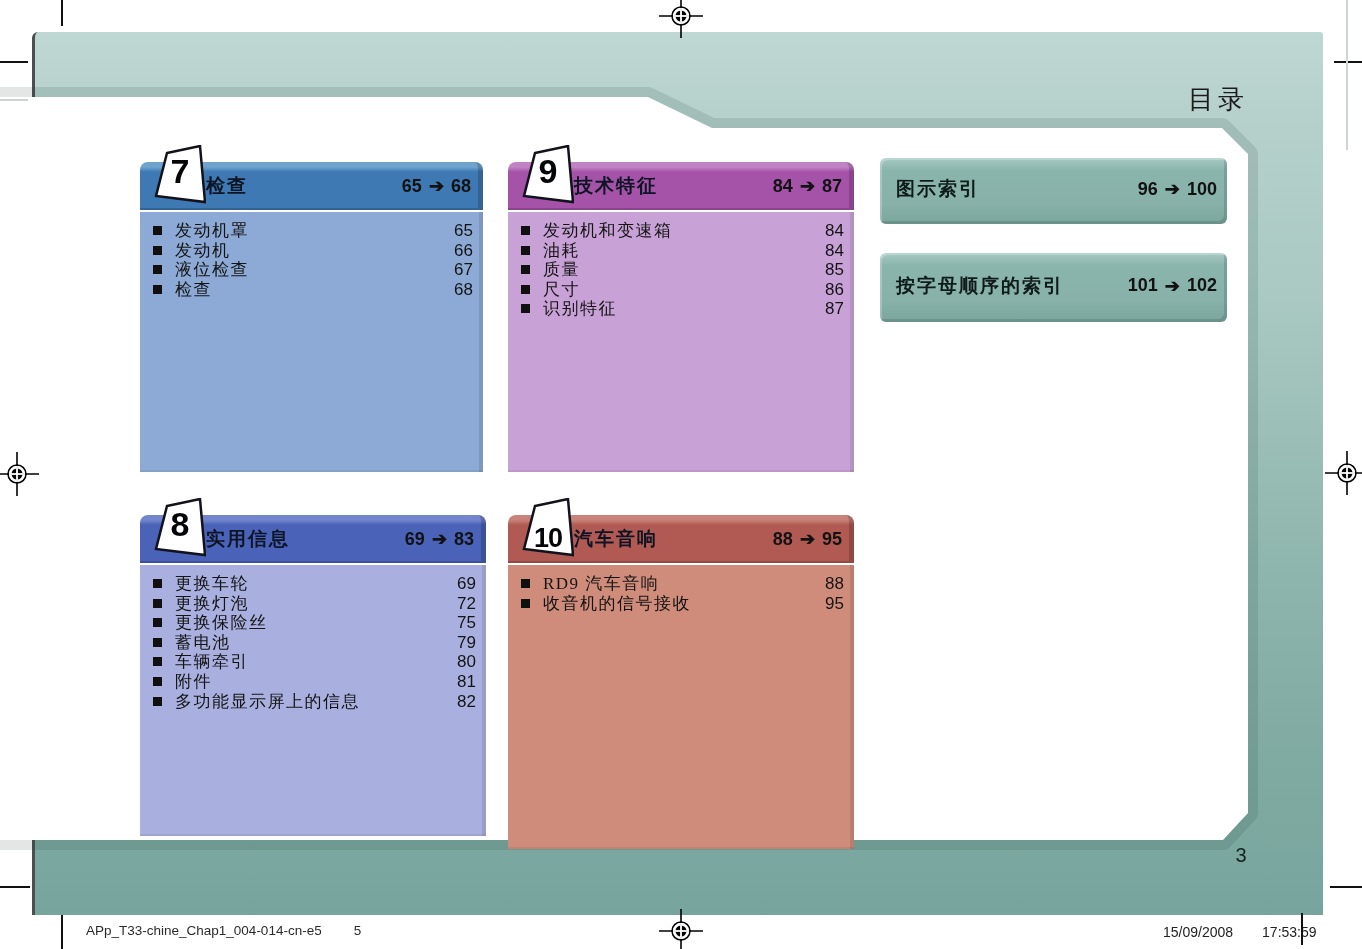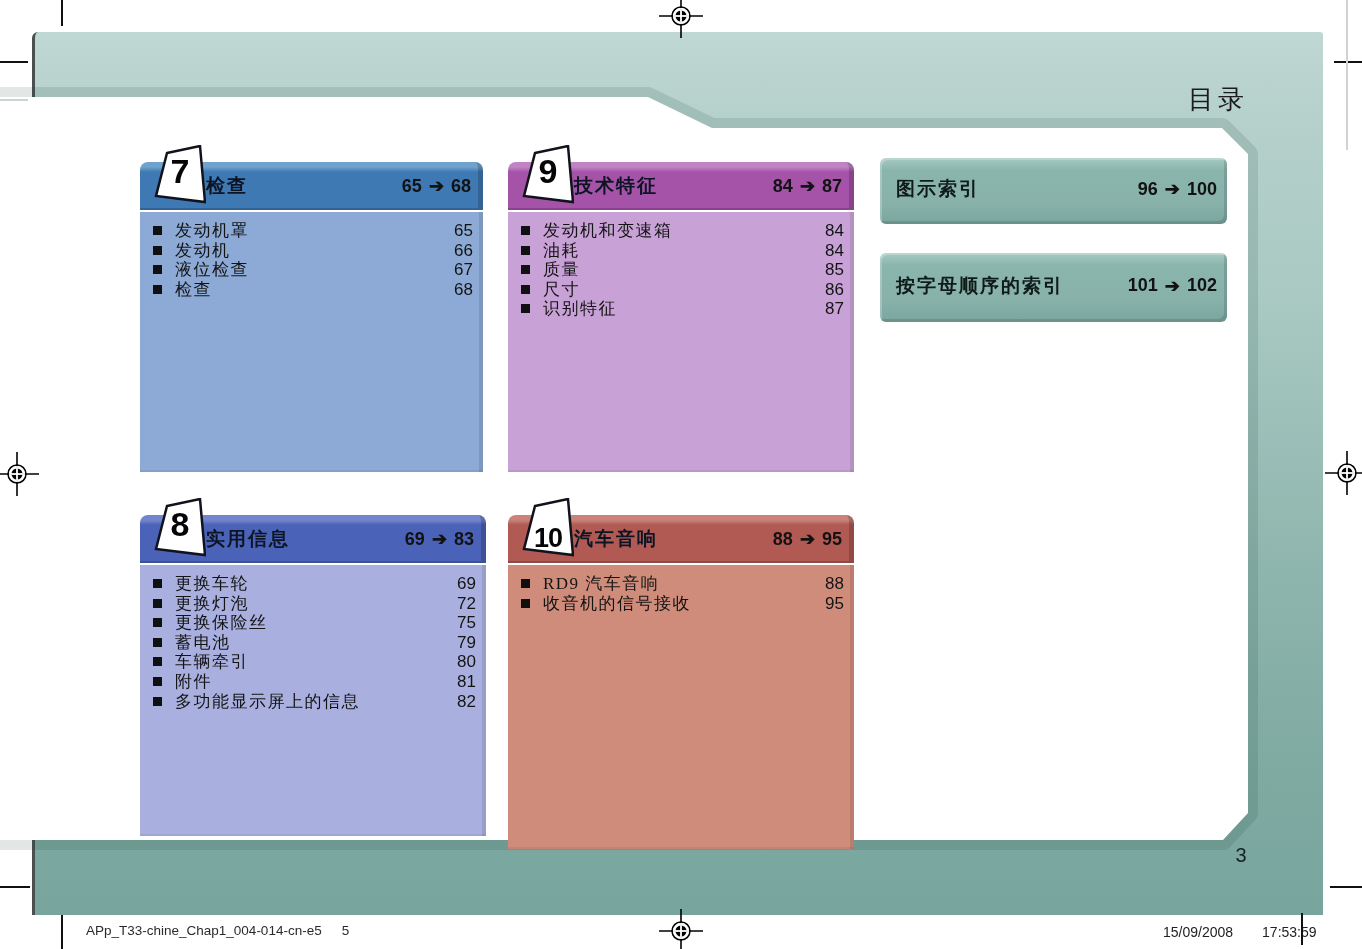--- a/index.html
+++ b/index.html
@@ -46,21 +46,21 @@
   .index-bar{position:absolute;left:880px;width:347px;border-radius:6px;
              display:flex;align-items:center;justify-content:space-between;
              padding:0 10px 4px 16px;box-sizing:border-box;
              background:linear-gradient(180deg,#a6cac3 0%,#8ab5ad 18%,#87b1a9 70%,#79a69e 100%);
              box-shadow:inset 2px 2px 0 rgba(255,255,255,0.25),inset -3px -3px 0 rgba(0,0,0,0.12);}
   .index-label{font-weight:bold;font-size:19px;letter-spacing:2px;color:#0f1b19;}
 
   
   .page-num{position:absolute;left:1226px;top:844px;width:30px;text-align:center;
             font-size:20px;color:#17211f;}
-  .footer-left{position:absolute;left:86px;top:923px;font-size:13.5px;color:#2b2b2b;display:flex;gap:20px;}
+  .footer-left{position:absolute;left:86px;top:923px;font-size:13.5px;color:#2b2b2b;display:flex;gap:32px;}
   .footer-right{position:absolute;left:1163px;top:924px;font-size:14px;color:#222;display:flex;gap:29px;}
 
   
   .crop{position:absolute;background:#111;}
   .crop.gray{background:#cfd4d2;}
   .regmark{position:absolute;width:44px;height:44px;}
 </style>
 </head>
 <body>
 

